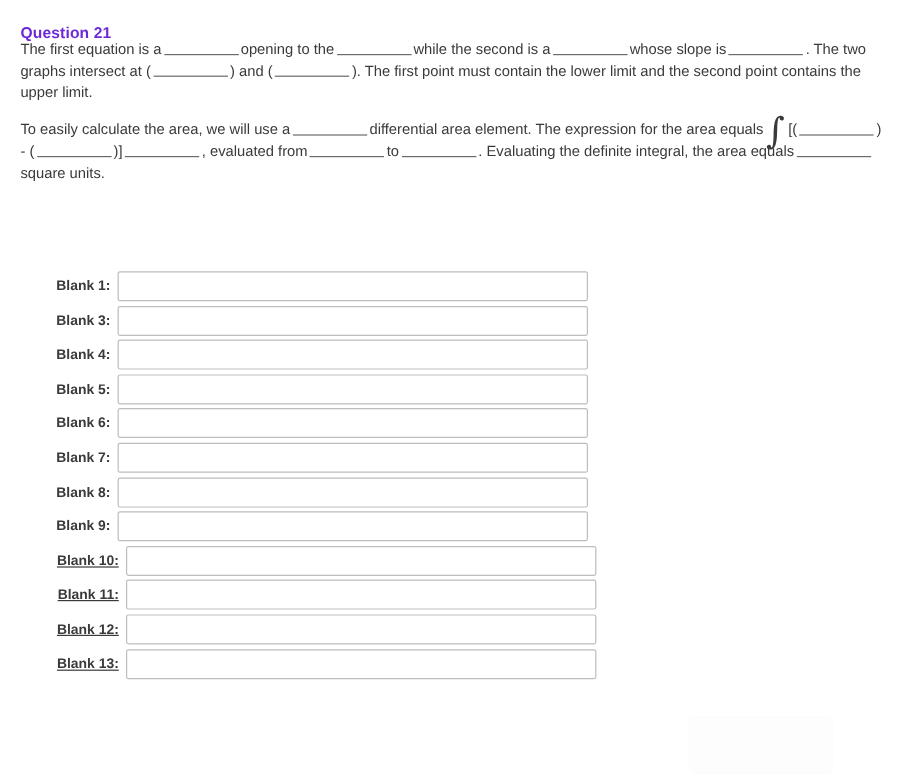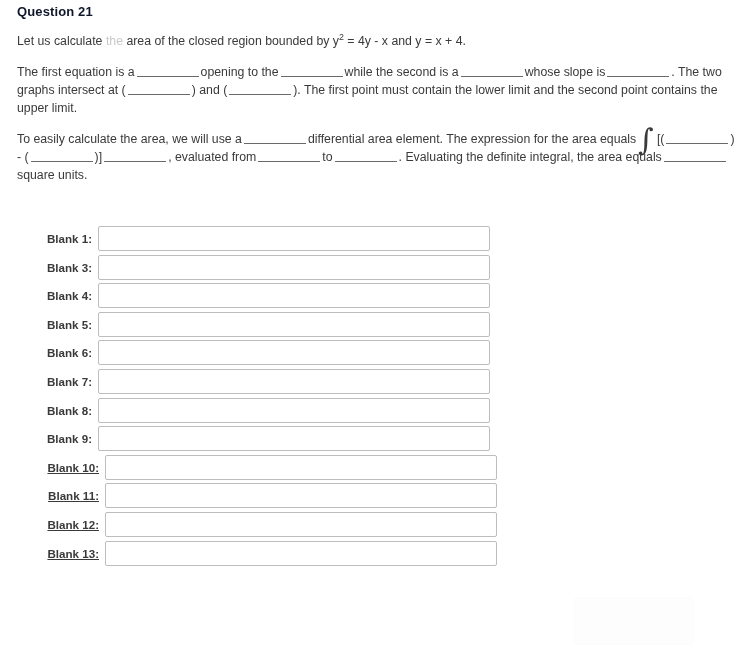--- a/index.html
+++ b/index.html
@@ -23,24 +23,24 @@
     top: 0;
     width: 751px;
     height: 652px;
     box-sizing: border-box;
     padding: 0;
   }
 
   .q-title {
     position: absolute;
     left: 17px;
-    top: 4px;
+    top: 20px;
     font-size: 13px;
     font-weight: bold;
-    color: #0f172a;
+    color: #6d28d9;
     letter-spacing: 0.01em;
   }
 
   .q-body {
     position: absolute;
     left: 17px;
     top: 32px;
     width: 722px;
     font-size: 12.3px;
     line-height: 18px;
@@ -141,21 +141,20 @@
 </style>
 </head>
 <body>
 
 <div class="question-panel">
 
   <div class="q-title">Question 21</div>
 
   <div class="q-body">
 
-    <p class="para"><span>Let us calculate </span><span class="faded">the</span><span> area of the closed region bounded by y</span><sup class="exp">2</sup><span> = 4y - x and y = x + 4.</span></p>
 
     <p class="para"><span>The first equation is a</span><span class="blank-line"></span><span>opening to the</span><span class="blank-line"></span><span>while the second is a</span><span class="blank-line"></span><span>whose slope is</span><span class="blank-line"></span><span>.</span>
       <span>The two graphs intersect at (</span><span class="blank-line"></span><span>) and (</span><span class="blank-line"></span><span>). The first point must contain the lower limit and the second point contains the upper limit.</span></p>
 
     <p class="para tight"><span>To easily calculate the area, we will use a</span><span class="blank-line"></span><span>differential area element. The expression for the area equals</span><span class="integral">∫</span><span>[(</span><span class="blank-line"></span><span>) - (</span><span class="blank-line"></span><span>)]</span><span class="blank-line"></span><span>, evaluated from</span><span class="blank-line"></span><span>to</span><span class="blank-line"></span><span>. Evaluating the definite integral, the area equals</span><span class="blank-line"></span><span>square units.</span></p>
 
   </div>
 
   <div class="blanks-list" id="blanks-list">
       <div class="blank-row">

